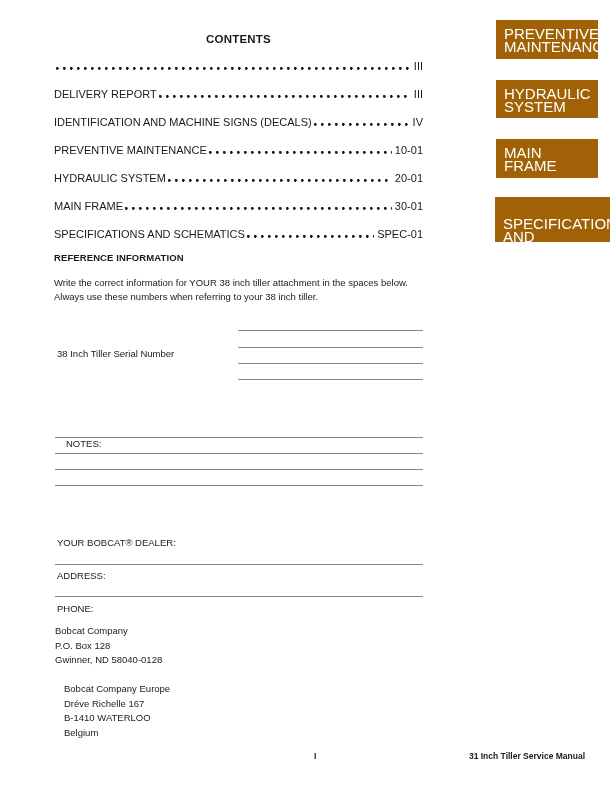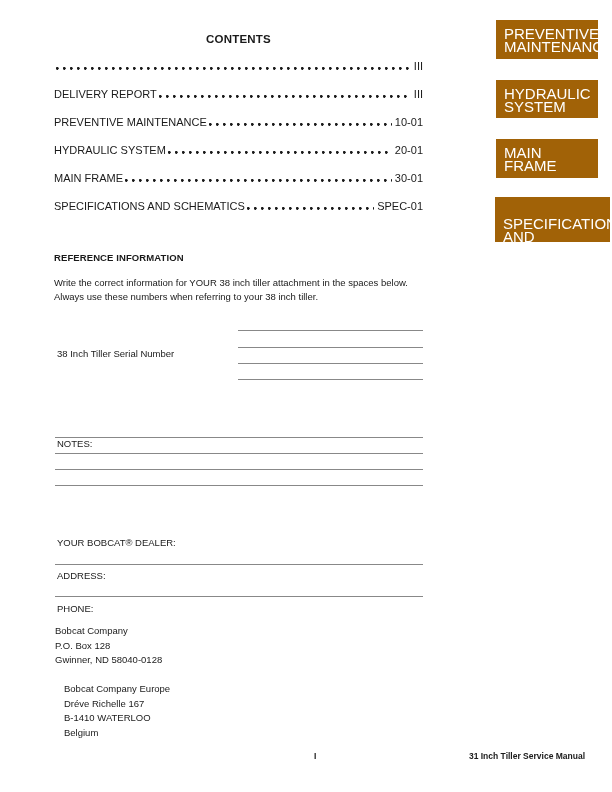--- a/index.html
+++ b/index.html
@@ -47,21 +47,21 @@
   .tab-3{top:139px;height:39px;}
   .tab-4{top:197px;height:45px;left:495px;width:115px;padding-top:20px;}
 
   
   .ref-heading{left:54px;top:252px;font-size:9.5px;font-weight:bold;letter-spacing:.1px;}
   .body-line{font-size:9.5px;line-height:14px;white-space:nowrap;}
   .para-1{left:54px;top:276px;}
   .para-2{left:54px;top:290px;}
   .label{font-size:9.5px;white-space:nowrap;margin-top:34px;}
   .serial-label{left:57px;top:314px;}
-  .notes-label{left:57px;top:404px;}
+  .notes-label{left:66px;top:404px;}
   .dealer-label{left:57px;top:503px;}
   .address-label{left:57px;top:536px;}
   .phone-label{left:57px;top:569px;}
 
   .hline{height:1px;background:#888888;}
   .serial-line{left:238px;width:185px;}
   .sl-1{top:330px;} .sl-2{top:347px;} .sl-3{top:363px;} .sl-4{top:379px;}
   .wide-line{left:55px;width:368px;}
   .nl-1{top:437px;} .nl-2{top:453px;} .nl-3{top:469px;} .nl-4{top:485px;}
   .addr-line{top:564px;}
@@ -83,20 +83,25 @@
 
 <div class="abs toc">
   <div class="toc-row">
     <span class="leader"></span>
     <span class="toc-page">III</span>
   </div>
   <div class="toc-row">
     <span class="toc-label">DELIVERY REPORT</span>
     <span class="leader"></span>
     <span class="toc-page">III</span>
+  </div>
+  <div class="toc-row">
+    <span class="toc-label">IDENTIFICATION AND MACHINE SIGNS (DECALS)</span>
+    <span class="leader"></span>
+    <span class="toc-page">IV</span>
   </div>
   <div class="toc-row">
     <span class="toc-label">PREVENTIVE MAINTENANCE</span>
     <span class="leader"></span>
     <span class="toc-page">10-01</span>
   </div>
   <div class="toc-row">
     <span class="toc-label">HYDRAULIC SYSTEM</span>
     <span class="leader"></span>
     <span class="toc-page">20-01</span>

